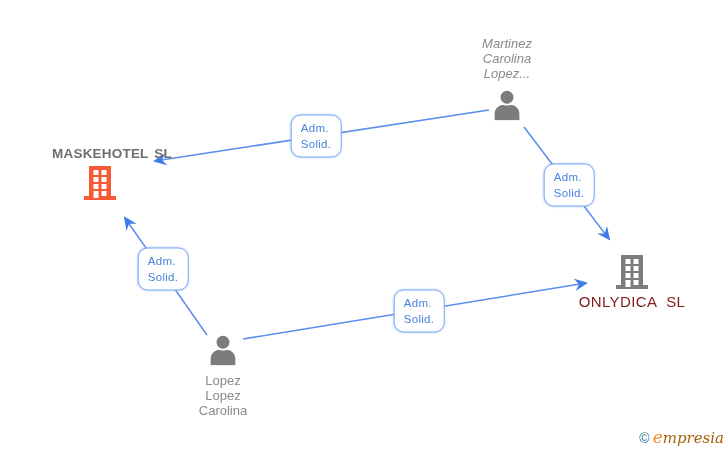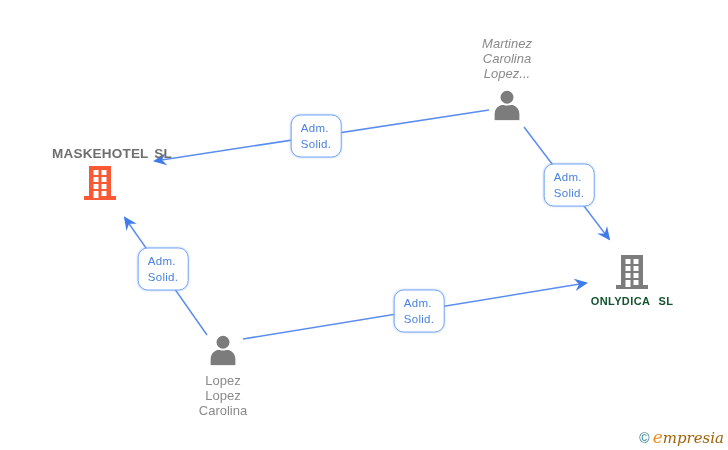--- a/index.html
+++ b/index.html
@@ -17,27 +17,26 @@
     width: 728px;
     height: 450px;
   }
   .edge-line { stroke: #5b8def; stroke-width: 1.5; fill: none; }
 
   .abs { position: absolute; }
   .center-xy { transform: translate(-50%, -50%); }
   .center-x { transform: translateX(-50%); }
 
   .company-label {
-    color: #14532d;
-    font-size: 11px;
+    color: #7f1d1d;
+    font-size: 15px;
     letter-spacing: 0.4px;
     word-spacing: 5px;
     white-space: nowrap;
     text-align: center;
-    font-weight: bold;
   }
   .company-label.highlight {
     font-weight: bold;
     color: #6f6f6f;
     letter-spacing: 0.2px;
     word-spacing: 2px;
     font-size: 13.5px;
   }
   .person-name {
     color: #8b8b8b;

